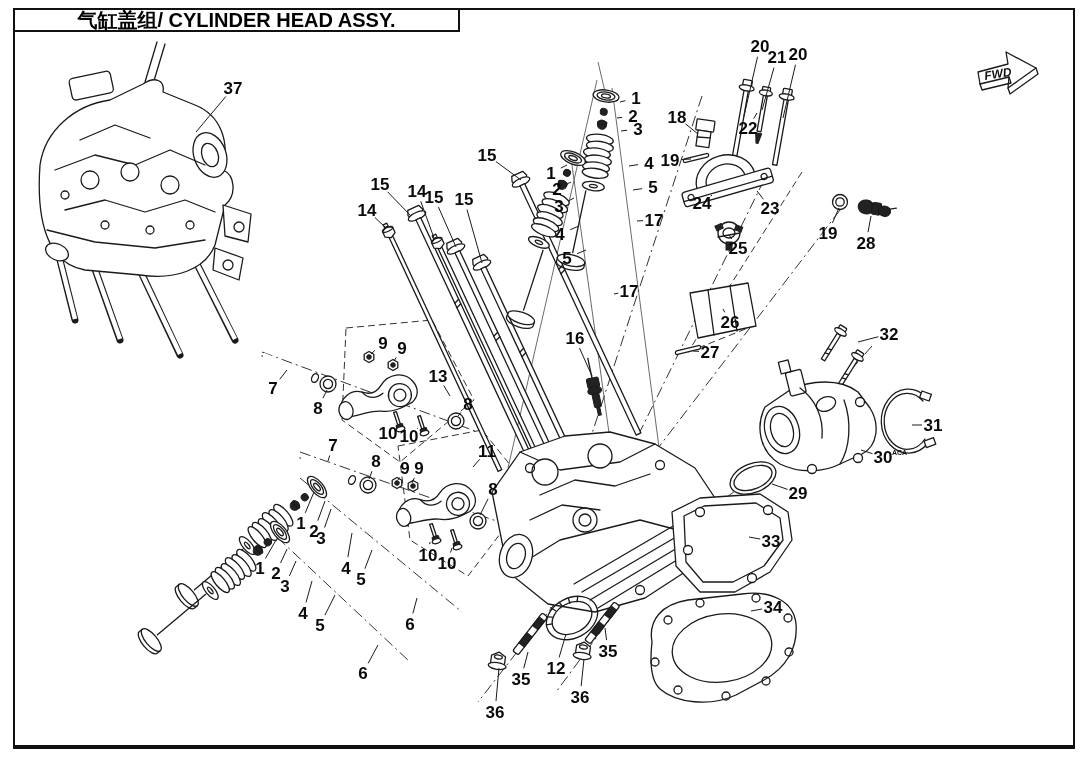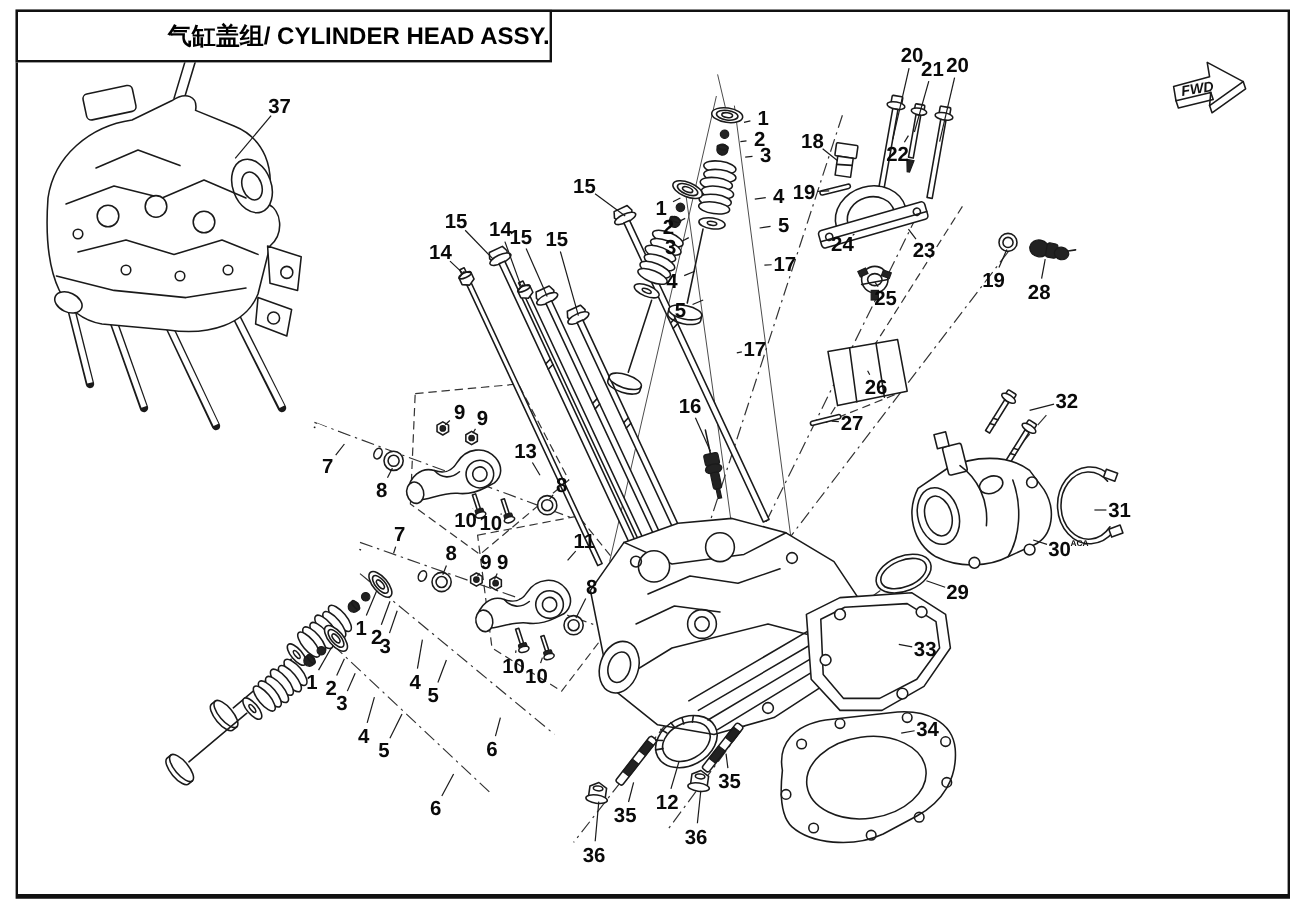--- a/index.html
+++ b/index.html
@@ -1,21 +1,21 @@
 <!DOCTYPE html>
 <html><head>
 <meta charset="utf-8">
 <style>
   html,body{margin:0;padding:0;background:#fff;}
   .page{position:relative;width:1090px;height:760px;background:#ffffff;overflow:hidden;
         font-family:"Liberation Sans",sans-serif;}
   .border-rect{position:absolute;left:13px;top:8px;width:1062px;height:741px;
         border:2px solid #111;border-bottom-width:4px;box-sizing:border-box;}
-  .title-box{position:absolute;left:13px;top:8px;width:447px;height:44px;
-        border:2px solid #111;box-sizing:border-box;display:flex;align-items:center;justify-content:flex-end;
+  .title-box{position:absolute;left:13px;top:8px;width:447px;height:24px;
+        border:2px solid #111;box-sizing:border-box;display:flex;align-items:center;justify-content:center;
         background:#fff;}
   .title-box span{font-size:20px;font-weight:bold;color:#000;white-space:nowrap;}
   svg{position:absolute;left:0;top:0;}
   .ink{stroke:#1a1a1a;fill:none;stroke-width:1.3;stroke-linecap:round;stroke-linejoin:round;}
   .inkw{stroke:#1a1a1a;fill:#ffffff;stroke-width:1.3;stroke-linejoin:round;}
   .dark{stroke:#1a1a1a;fill:#222222;stroke-width:1;}
   .dash{stroke:#333;fill:none;stroke-width:1;stroke-dasharray:7 4;}
   .dashdot{stroke:#333;fill:none;stroke-width:1;stroke-dasharray:11 4 2 4;}
   .thin{stroke:#444;fill:none;stroke-width:0.8;}
   .callout{font:bold 17px "Liberation Sans",sans-serif;text-anchor:middle;fill:#0a0a0a;}

